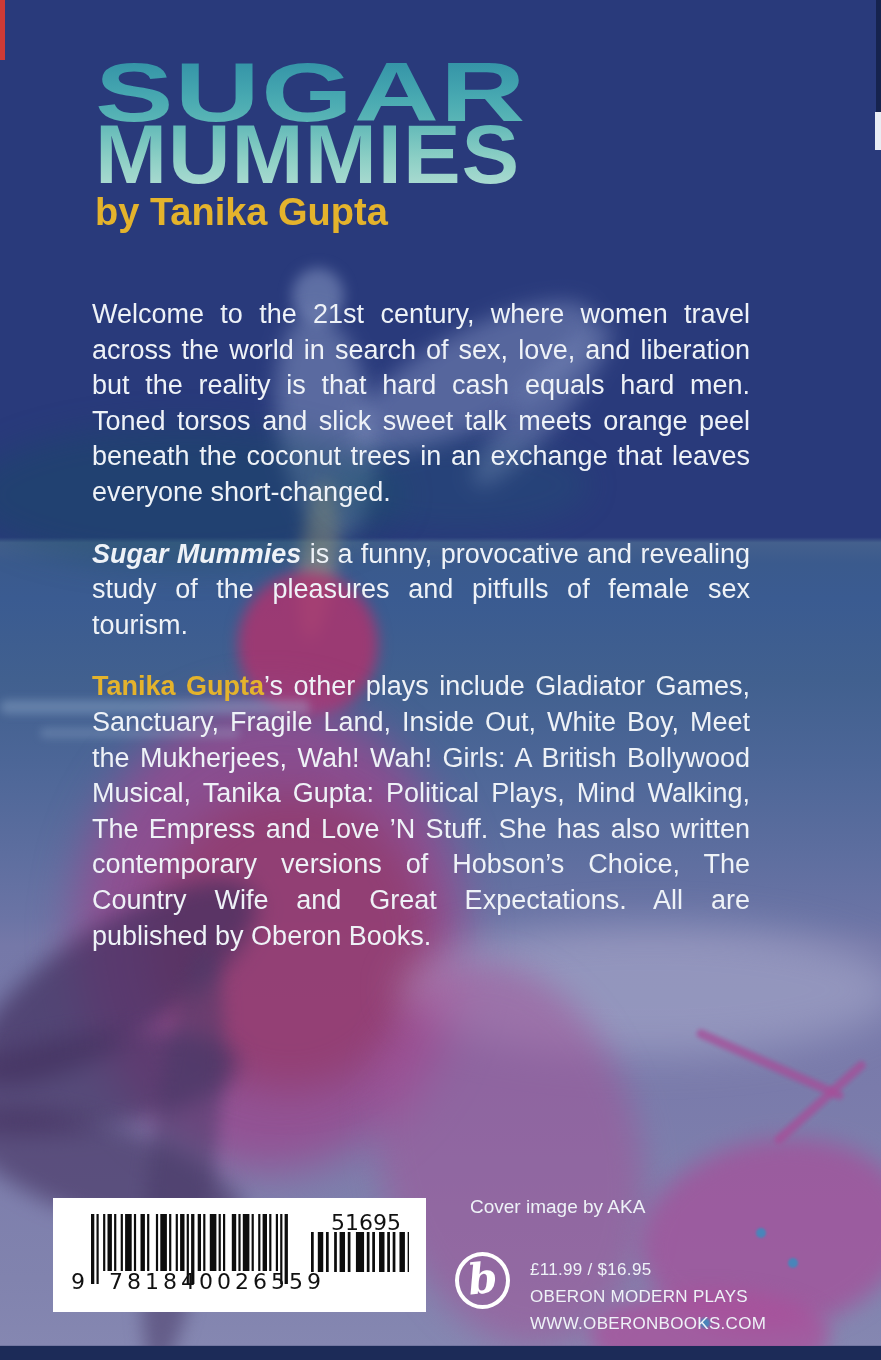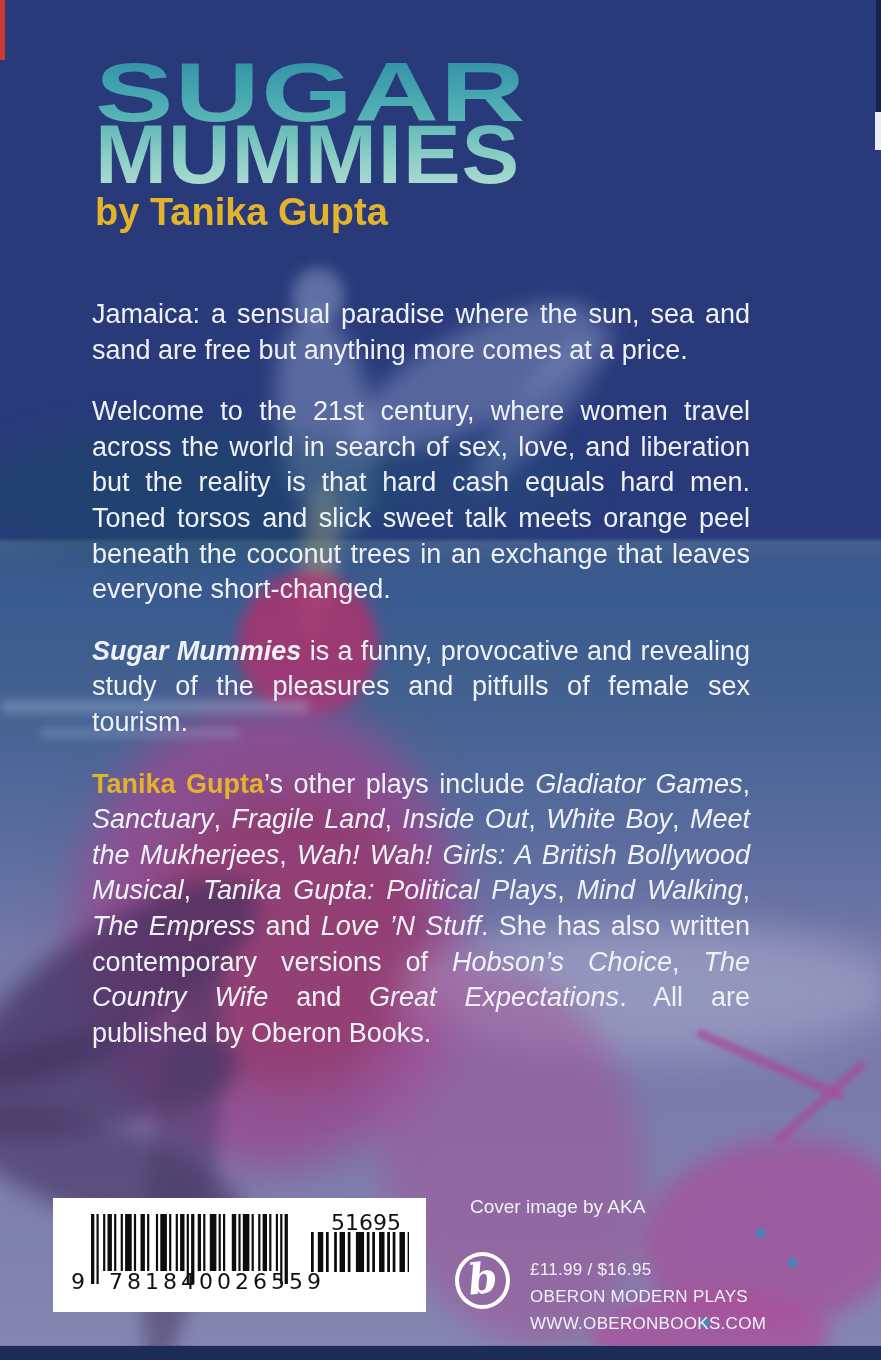--- a/index.html
+++ b/index.html
@@ -51,21 +51,21 @@
   .title-1{top:50px;transform:scaleX(1.40);
       background-image:linear-gradient(180deg,#2e8da4 0%,#47a8b1 55%,#63bcb8 100%);}
   .title-2{top:112px;transform:scaleX(1.03);
       background-image:linear-gradient(180deg,#55b2b4 0%,#8ccfc5 55%,#b5dfd5 100%);}
   .byline{position:absolute;left:95px;top:188px;font-size:38px;font-weight:700;
       color:#e4b32c;line-height:48px;}
   .blurb{position:absolute;left:92px;top:297px;width:658px;color:#eef2f7;
       font-size:27px;line-height:35.6px;text-align:justify;}
   .blurb p{margin:0 0 26px 0;}
   .blurb p:last-child{margin-bottom:0;}
-  .seg-italic{font-style:italic;margin-top:12px;}
+  .seg-italic{margin-top:12px;}
   .seg-bolditalic{font-style:italic;font-weight:700;}
   .seg-author{color:#e4b32c;font-weight:700;}
   
   .credit{position:absolute;left:470px;top:1196px;font-size:19px;color:#eef2f7;}
   .logo{position:absolute;left:455px;top:1252px;width:47px;height:49px;border:4px solid #fff;
       border-radius:50%;display:flex;align-items:center;justify-content:center;}
   .logo span{font-family:"DejaVu Serif",serif;font-style:italic;font-weight:700;
       font-size:42px;color:#fff;transform:rotate(-6deg) translateY(-2px);}
   .pub{position:absolute;left:530px;top:1256px;font-size:17px;line-height:27px;
       color:#eef2f7;letter-spacing:.3px;}
@@ -115,21 +115,20 @@
   <div class="edge-red"></div>
   <div class="edge-dark"></div>
   <div class="edge-white"></div>
   <div class="bottom-strip"></div>
 
   <div class="title-line title-1">SUGAR</div>
   <div class="title-line title-2">MUMMIES</div>
   <div class="byline">by Tanika Gupta</div>
 
   <div class="blurb">
-    <p>Jamaica: a sensual paradise where the sun, sea and sand are free but anything more comes at a price.</p>
     <p>Welcome to the 21st century, where women travel across the world in search of sex, love, and liberation but the reality is that hard cash equals hard men. Toned torsos and slick sweet talk meets orange peel beneath the coconut trees in an exchange that leaves everyone short-changed.</p>
     <p><span class="seg-bolditalic">Sugar Mummies</span><span class="seg-plain"> is a funny, provocative and revealing study of the pleasures and pitfulls of female sex tourism.</span></p>
     <p><span class="seg-author">Tanika Gupta</span><span class="seg-plain">’s other plays include </span><span class="seg-italic">Gladiator Games</span><span class="seg-plain">, </span><span class="seg-italic">Sanctuary</span><span class="seg-plain">, </span><span class="seg-italic">Fragile Land</span><span class="seg-plain">, </span><span class="seg-italic">Inside Out</span><span class="seg-plain">, </span><span class="seg-italic">White Boy</span><span class="seg-plain">, </span><span class="seg-italic">Meet the Mukherjees</span><span class="seg-plain">, </span><span class="seg-italic">Wah! Wah! Girls: A British Bollywood Musical</span><span class="seg-plain">, </span><span class="seg-italic">Tanika Gupta: Political Plays</span><span class="seg-plain">, </span><span class="seg-italic">Mind Walking</span><span class="seg-plain">, </span><span class="seg-italic">The Empress</span><span class="seg-plain"> and </span><span class="seg-italic">Love ’N Stuff</span><span class="seg-plain">. She has also written  contemporary versions of </span><span class="seg-italic">Hobson’s Choice</span><span class="seg-plain">, </span><span class="seg-italic">The Country Wife</span><span class="seg-plain"> and </span><span class="seg-italic">Great Expectations</span><span class="seg-plain">. All are published by Oberon Books.</span></p>
   </div>
 
   <div class="credit">Cover image by AKA</div>
 
   <div class="logo">
     <span>b</span>
   </div>

